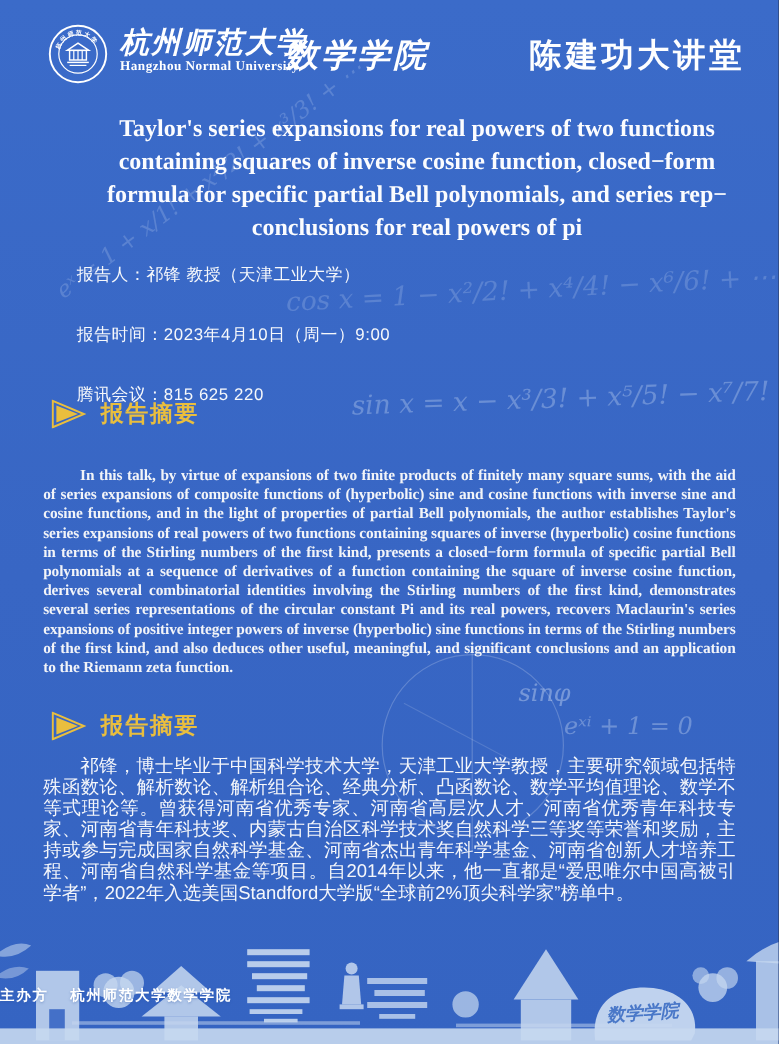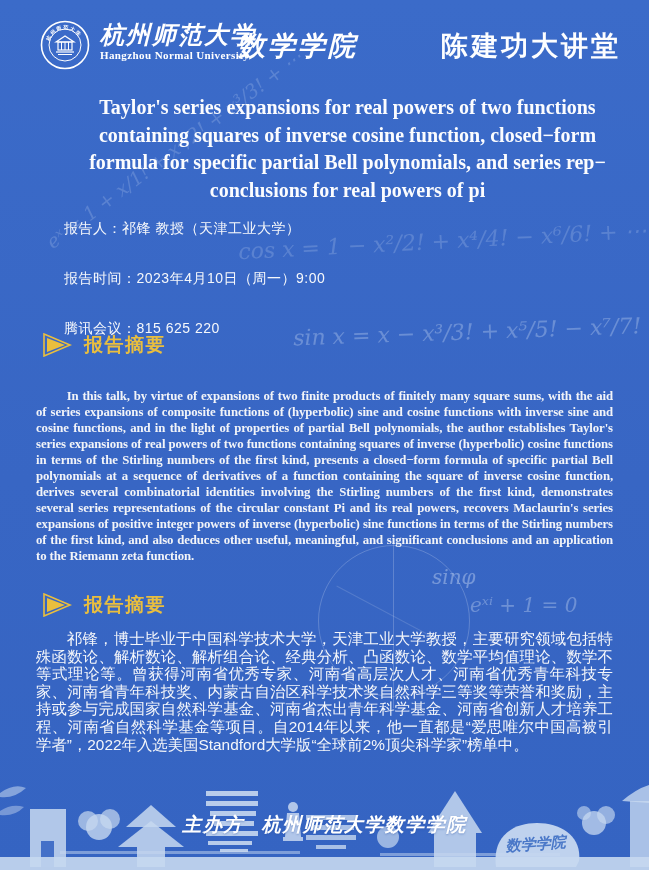--- a/index.html
+++ b/index.html
@@ -94,22 +94,22 @@
   
   .bio-body{
     position:absolute;left:36px;top:630px;width:577px;
     font-size:15.4px;line-height:17.6px;font-weight:400;
     text-align:justify;text-indent:2em;color:#F4F6FA;
   }
   
   .footer-art{position:absolute;left:0;bottom:0;width:649px;height:95px;z-index:1;}
   .footer-host{
     position:absolute;left:0;bottom:32px;width:100%;z-index:2;
-    text-align:center;font-size:19px;font-weight:bold;color:#FFFFFF;
-    letter-spacing:1.5px;text-shadow:0 1px 2px rgba(40,80,160,.4);font-style:italic;
+    font-size:12px;font-weight:bold;color:#FFFFFF;
+    letter-spacing:1.5px;text-shadow:0 1px 2px rgba(40,80,160,.4);
   }
   .footer-host .gap{display:inline-block;width:18px;}
 </style>
 </head>
 <body>
 
 <div class="poster">
 
   <div class="bg-formula bg-exp">eˣ = 1 + x/1! + x²/2! + x³/3! + ⋯</div>
   <div class="bg-formula bg-cos">cos x = 1 − x²/2! + x⁴/4! − x⁶/6! + ⋯⋯</div>

